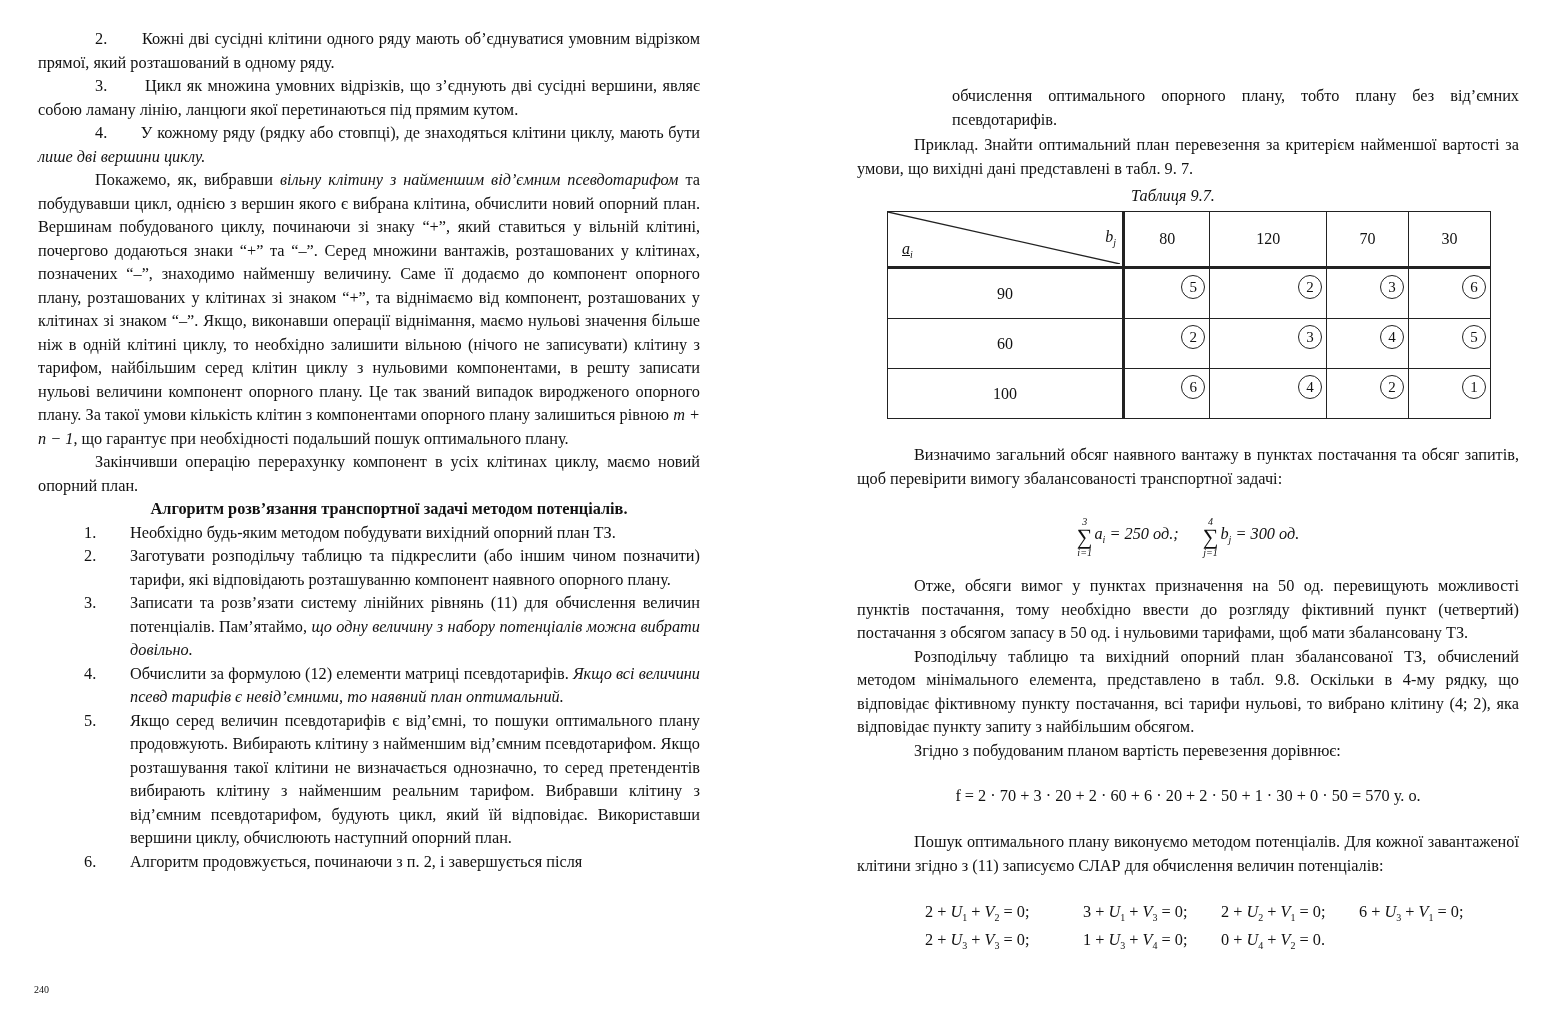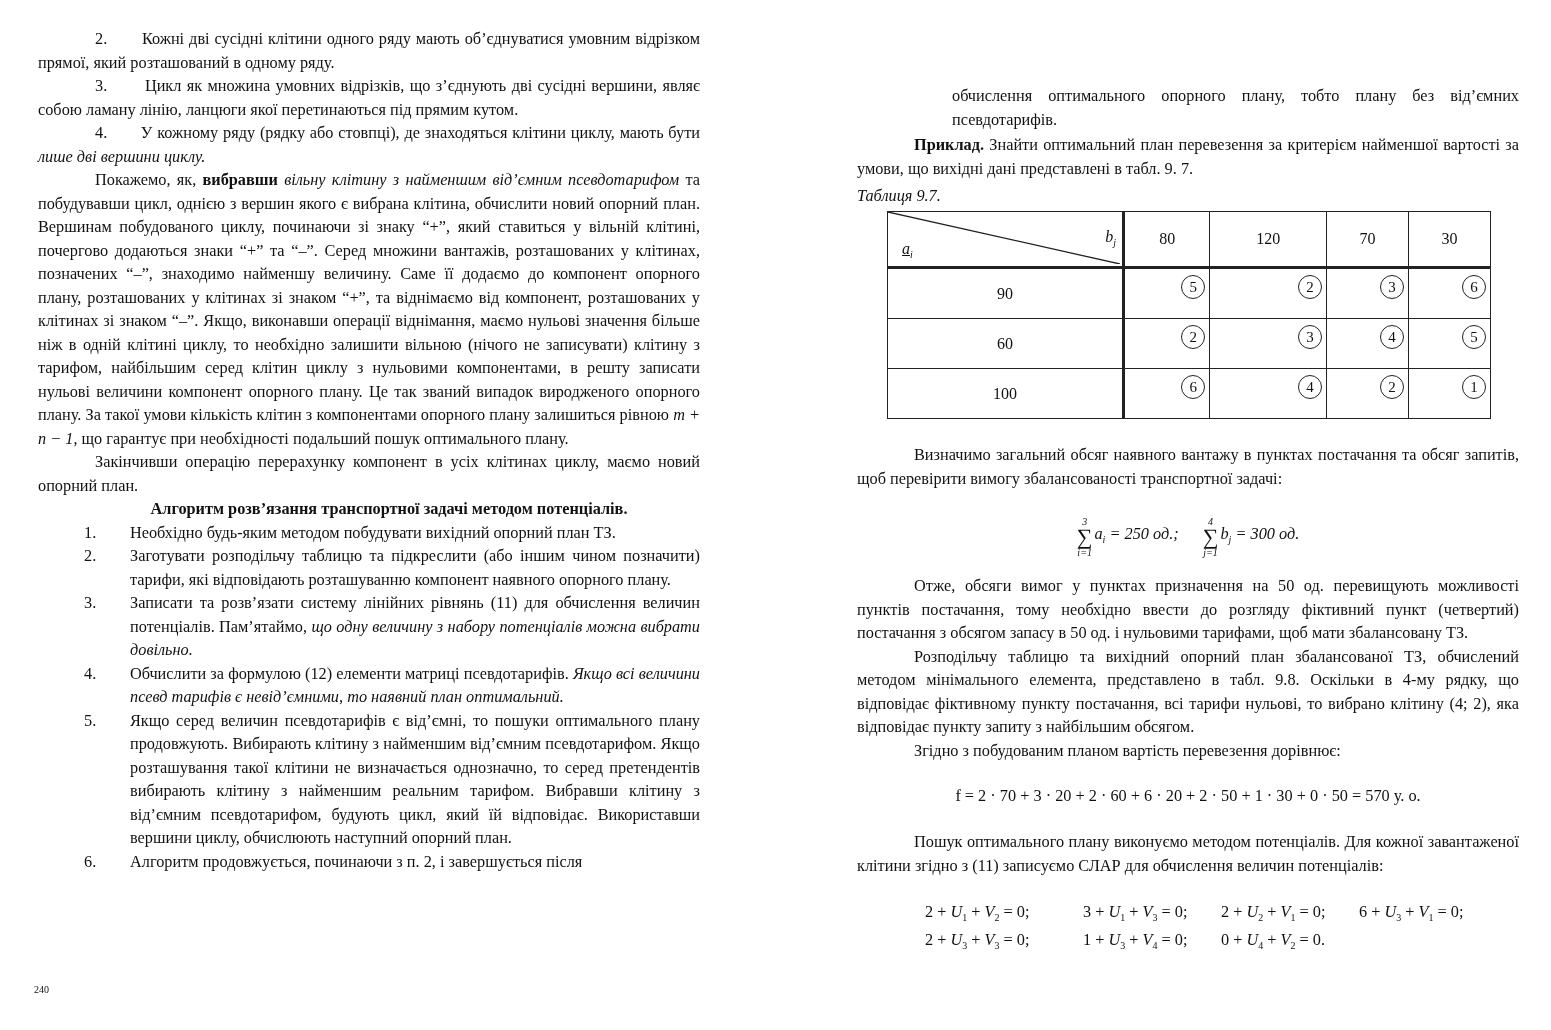--- a/index.html
+++ b/index.html
@@ -9,24 +9,24 @@
     }
     .page { position: absolute; top: 0; height: 1030px; }
     .page-left { left: 38px; width: 662px; }
     .page-right { left: 857px; width: 662px; margin-top: 44px; }
     p { margin: 0; line-height: 23.5px; text-align: justify; }
     .indent { text-indent: 57px; }
     .ol-item { display: flex; line-height: 23.5px; }
     .ol-item .n { width: 92px; flex: none; padding-left: 46px; box-sizing: border-box; }
     .ol-item .t { flex: 1; text-align: justify; }
     i, .it { font-style: italic; }
-    b { font-weight: bold; }
+    b { font-weight: normal; }
     .heading { text-align: center; font-weight: bold; line-height: 23.5px; padding-left: 40px; }
     .pagenum { position: absolute; font-size: 10px; }
-    .table-caption { text-align: left; font-style: italic; line-height: 23px; padding-right: 30px; }
+    .table-caption { text-align: center; font-style: italic; line-height: 23px; padding-right: 30px; }
     table.tp { border-collapse: collapse; margin-left: 30px; width: 604px; }
     table.tp td { border: 1px solid #222; text-align: center; font-size: 16px; }
     table.tp tr.hdr td { height: 52px; border-bottom: 3px solid #222; }
     table.tp tr.row td { height: 47px; }
     table.tp td.first { border-right: 3px solid #222; width: 232px; }
     .diag { position: relative; height: 52px; padding: 0; }
     .diag svg { position: absolute; left: 0; top: 0; }
     .diag .ai { position: absolute; left: 14px; bottom: 6px; font-style: italic; text-decoration: underline; }
     .diag .bj { position: absolute; right: 6px; top: 16px; font-style: italic; }
     .cost { position: relative; }

